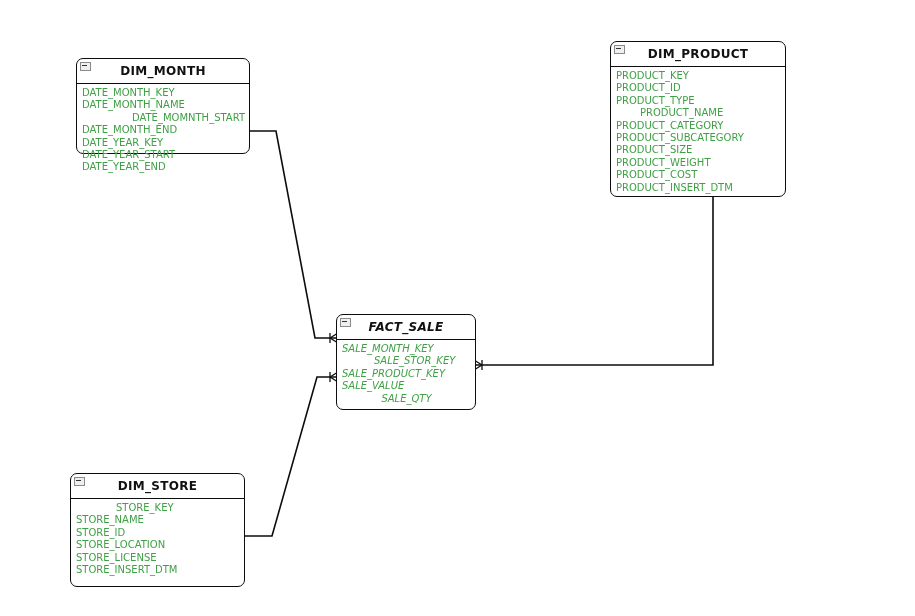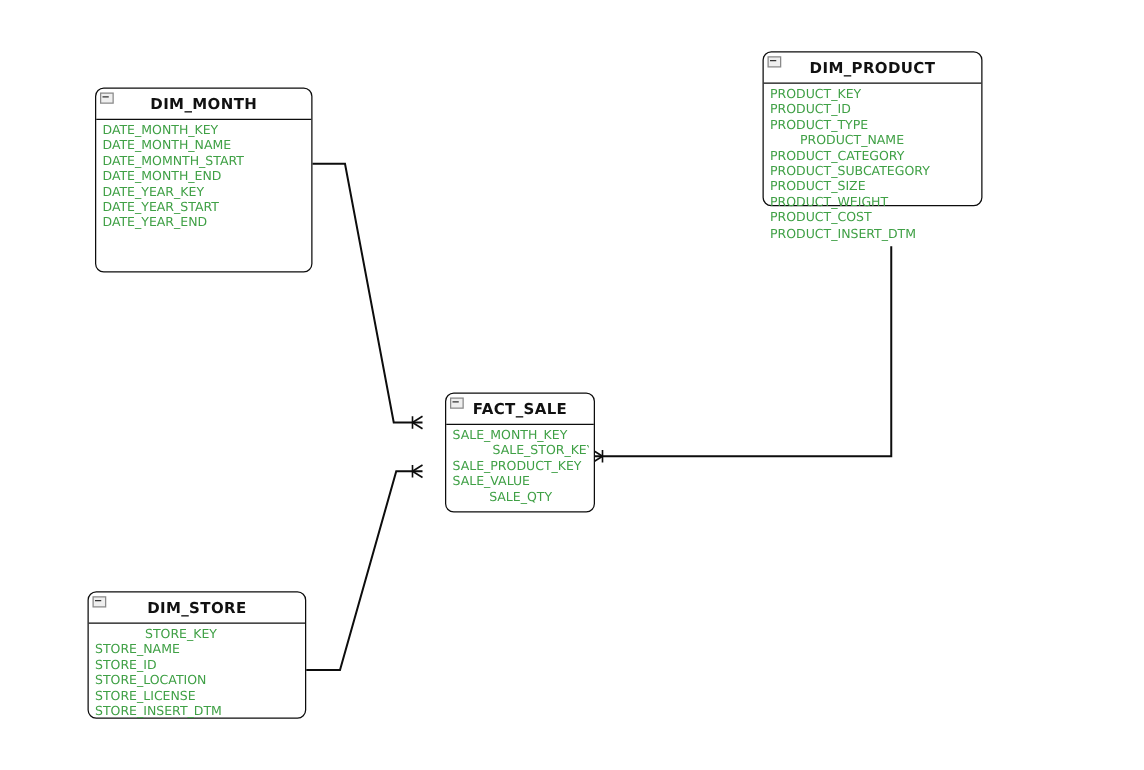--- a/index.html
+++ b/index.html
@@ -48,67 +48,67 @@
       <polyline points="245,536 272,536 317,377 338,377" fill="none" stroke="#0d0d0d" stroke-width="1.6"></polyline>
       <line x1="330" y1="377" x2="338" y2="382" stroke="#0d0d0d" stroke-width="1.3"></line>
       <line x1="330" y1="377" x2="338" y2="372" stroke="#0d0d0d" stroke-width="1.3"></line>
       <line x1="330" y1="382" x2="330" y2="372" stroke="#0d0d0d" stroke-width="1.3"></line>
       <polyline points="713,197 713,365 474,365" fill="none" stroke="#0d0d0d" stroke-width="1.6"></polyline>
       <line x1="482" y1="365" x2="474" y2="360" stroke="#0d0d0d" stroke-width="1.3"></line>
       <line x1="482" y1="365" x2="474" y2="370" stroke="#0d0d0d" stroke-width="1.3"></line>
       <line x1="482" y1="360" x2="482" y2="370" stroke="#0d0d0d" stroke-width="1.3"></line>
     </svg>
 
-<div class="entity" style="left: 76px; top: 70px; width: 174px; height: 148px; border-color: rgb(13, 13, 13); background: rgb(255, 255, 255);">
+<div class="entity" style="left: 76px; top: 58px; width: 174px; height: 96px; border-color: rgb(13, 13, 13); background: rgb(255, 255, 255);">
       <div class="entity-header" style="border-bottom-color: rgb(13, 13, 13);">
         <span class="collapse-icon" style="border-color: rgb(138, 138, 138); background: rgb(239, 239, 239);"></span>
         <span class="entity-title" style="color: rgb(17, 17, 17);">DIM_MONTH</span>
       </div>
       <div class="entity-fields">
         <div class="field" style="color: rgb(63, 160, 69);">DATE_MONTH_KEY</div>
         <div class="field" style="color: rgb(63, 160, 69);">DATE_MONTH_NAME</div>
-        <div class="field" style="color: rgb(63, 160, 69);">DATE_MOMNTH_START</div>
+        <div class="field" style="color: rgb(63, 160, 69); text-align: right;">DATE_MOMNTH_START</div>
         <div class="field" style="color: rgb(63, 160, 69);">DATE_MONTH_END</div>
         <div class="field" style="color: rgb(63, 160, 69);">DATE_YEAR_KEY</div>
         <div class="field" style="color: rgb(63, 160, 69);">DATE_YEAR_START</div>
         <div class="field" style="color: rgb(63, 160, 69);">DATE_YEAR_END</div>
       </div>
     </div>
-    <div class="entity" style="left: 610px; top: 41px; width: 176px; height: 124px; border-color: rgb(13, 13, 13); background: rgb(255, 255, 255);">
+    <div class="entity" style="left: 610px; top: 41px; width: 176px; height: 156px; border-color: rgb(13, 13, 13); background: rgb(255, 255, 255);">
       <div class="entity-header" style="border-bottom-color: rgb(13, 13, 13);">
         <span class="collapse-icon" style="border-color: rgb(138, 138, 138); background: rgb(239, 239, 239);"></span>
         <span class="entity-title" style="color: rgb(17, 17, 17);">DIM_PRODUCT</span>
       </div>
       <div class="entity-fields">
         <div class="field" style="color: rgb(63, 160, 69);">PRODUCT_KEY</div>
         <div class="field" style="color: rgb(63, 160, 69);">PRODUCT_ID</div>
         <div class="field" style="color: rgb(63, 160, 69);">PRODUCT_TYPE</div>
         <div class="field" style="color: rgb(63, 160, 69); margin-left: 24px;">PRODUCT_NAME</div>
         <div class="field" style="color: rgb(63, 160, 69);">PRODUCT_CATEGORY</div>
         <div class="field" style="color: rgb(63, 160, 69);">PRODUCT_SUBCATEGORY</div>
         <div class="field" style="color: rgb(63, 160, 69);">PRODUCT_SIZE</div>
         <div class="field" style="color: rgb(63, 160, 69);">PRODUCT_WEIGHT</div>
         <div class="field" style="color: rgb(63, 160, 69);">PRODUCT_COST</div>
         <div class="field" style="color: rgb(63, 160, 69);">PRODUCT_INSERT_DTM</div>
       </div>
     </div>
-    <div class="entity" style="left: 356px; top: 314px; width: 120px; height: 96px; border-color: rgb(13, 13, 13); background: rgb(255, 255, 255);">
+    <div class="entity" style="left: 336px; top: 314px; width: 140px; height: 96px; border-color: rgb(13, 13, 13); background: rgb(255, 255, 255); font-style: italic;">
       <div class="entity-header" style="border-bottom-color: rgb(13, 13, 13);">
         <span class="collapse-icon" style="border-color: rgb(138, 138, 138); background: rgb(239, 239, 239);"></span>
         <span class="entity-title" style="color: rgb(17, 17, 17);">FACT_SALE</span>
       </div>
       <div class="entity-fields">
         <div class="field" style="color: rgb(63, 160, 69);">SALE_MONTH_KEY</div>
         <div class="field" style="color: rgb(63, 160, 69); margin-left: 32px;">SALE_STOR_KEY</div>
         <div class="field" style="color: rgb(63, 160, 69);">SALE_PRODUCT_KEY</div>
         <div class="field" style="color: rgb(63, 160, 69);">SALE_VALUE</div>
         <div class="field" style="color: rgb(63, 160, 69); text-align: center;">SALE_QTY</div>
       </div>
     </div>
-    <div class="entity" style="left: 70px; top: 473px; width: 175px; height: 102px; border-color: rgb(13, 13, 13); background: rgb(255, 255, 255);">
+    <div class="entity" style="left: 70px; top: 473px; width: 175px; height: 114px; border-color: rgb(13, 13, 13); background: rgb(255, 255, 255);">
       <div class="entity-header" style="border-bottom-color: rgb(13, 13, 13);">
         <span class="collapse-icon" style="border-color: rgb(138, 138, 138); background: rgb(239, 239, 239);"></span>
         <span class="entity-title" style="color: rgb(17, 17, 17);">DIM_STORE</span>
       </div>
       <div class="entity-fields">
         <div class="field" style="color: rgb(63, 160, 69); margin-left: 40px;">STORE_KEY</div>
         <div class="field" style="color: rgb(63, 160, 69);">STORE_NAME</div>
         <div class="field" style="color: rgb(63, 160, 69);">STORE_ID</div>
         <div class="field" style="color: rgb(63, 160, 69);">STORE_LOCATION</div>
         <div class="field" style="color: rgb(63, 160, 69);">STORE_LICENSE</div>

